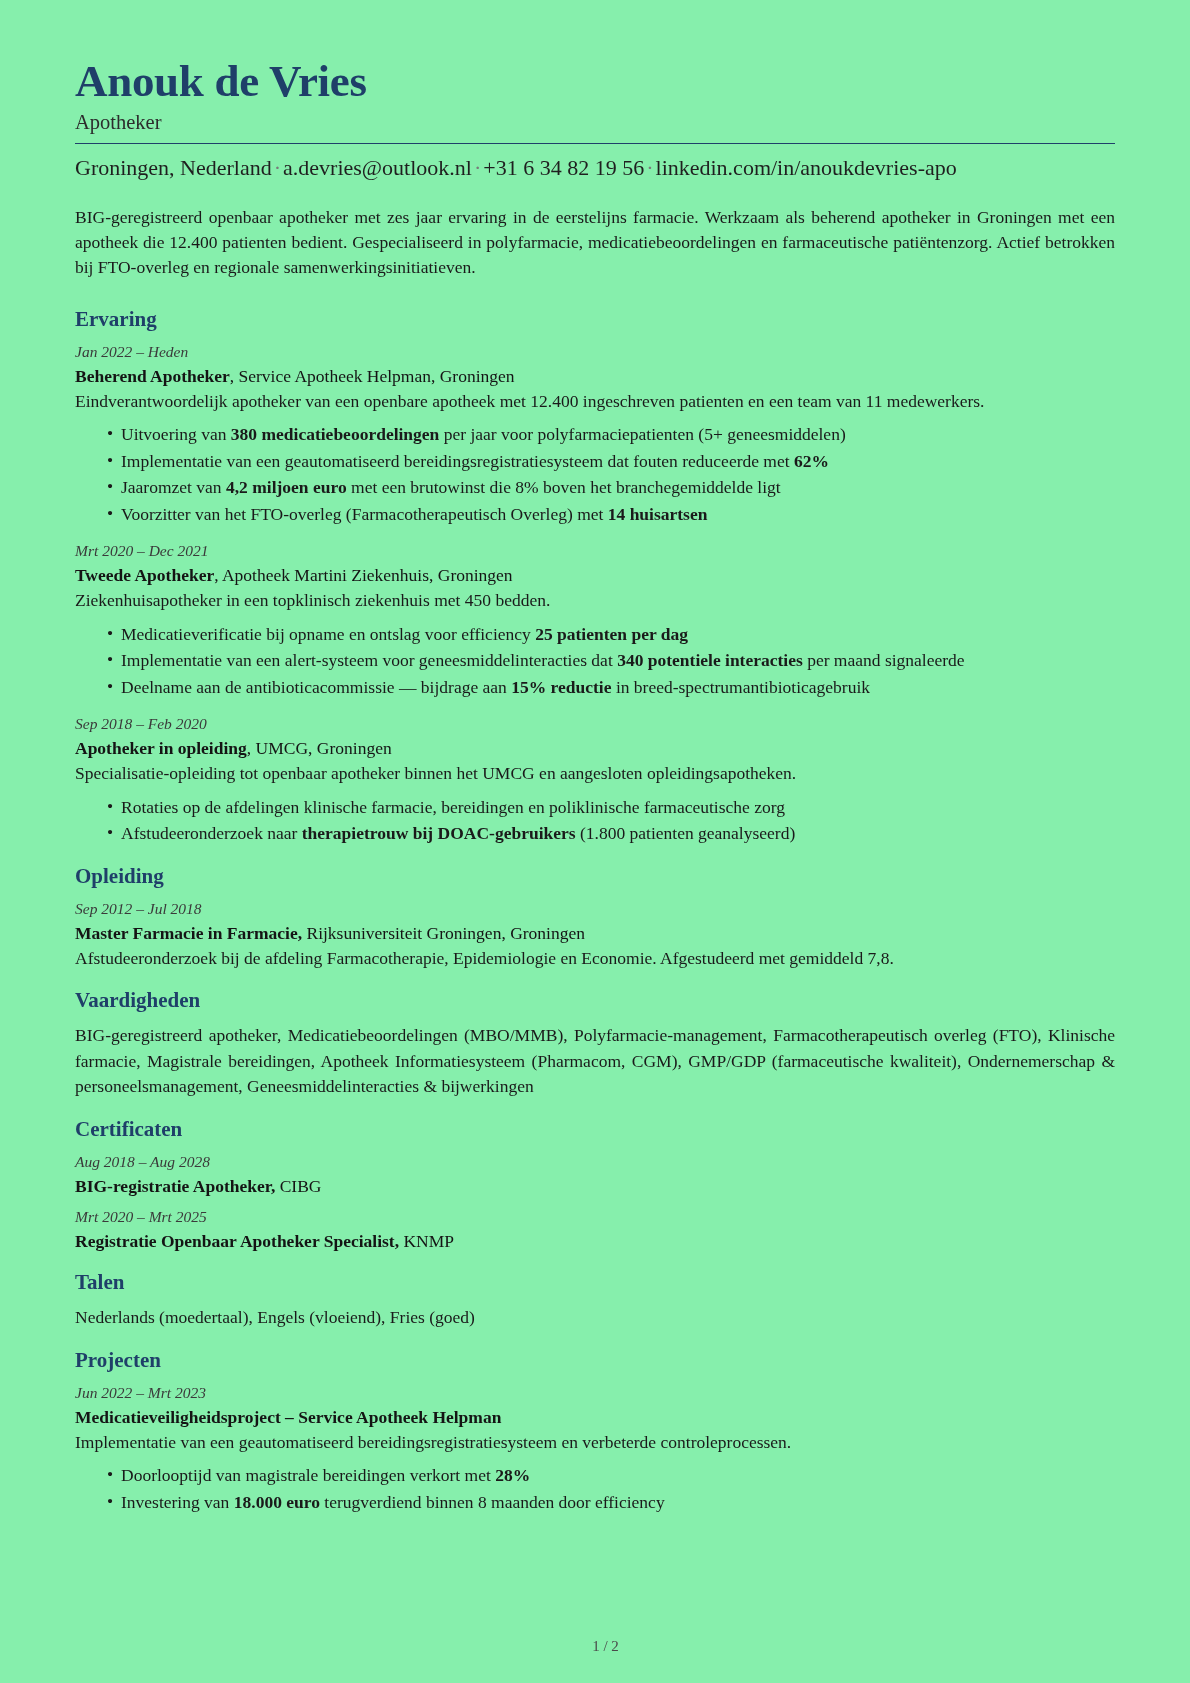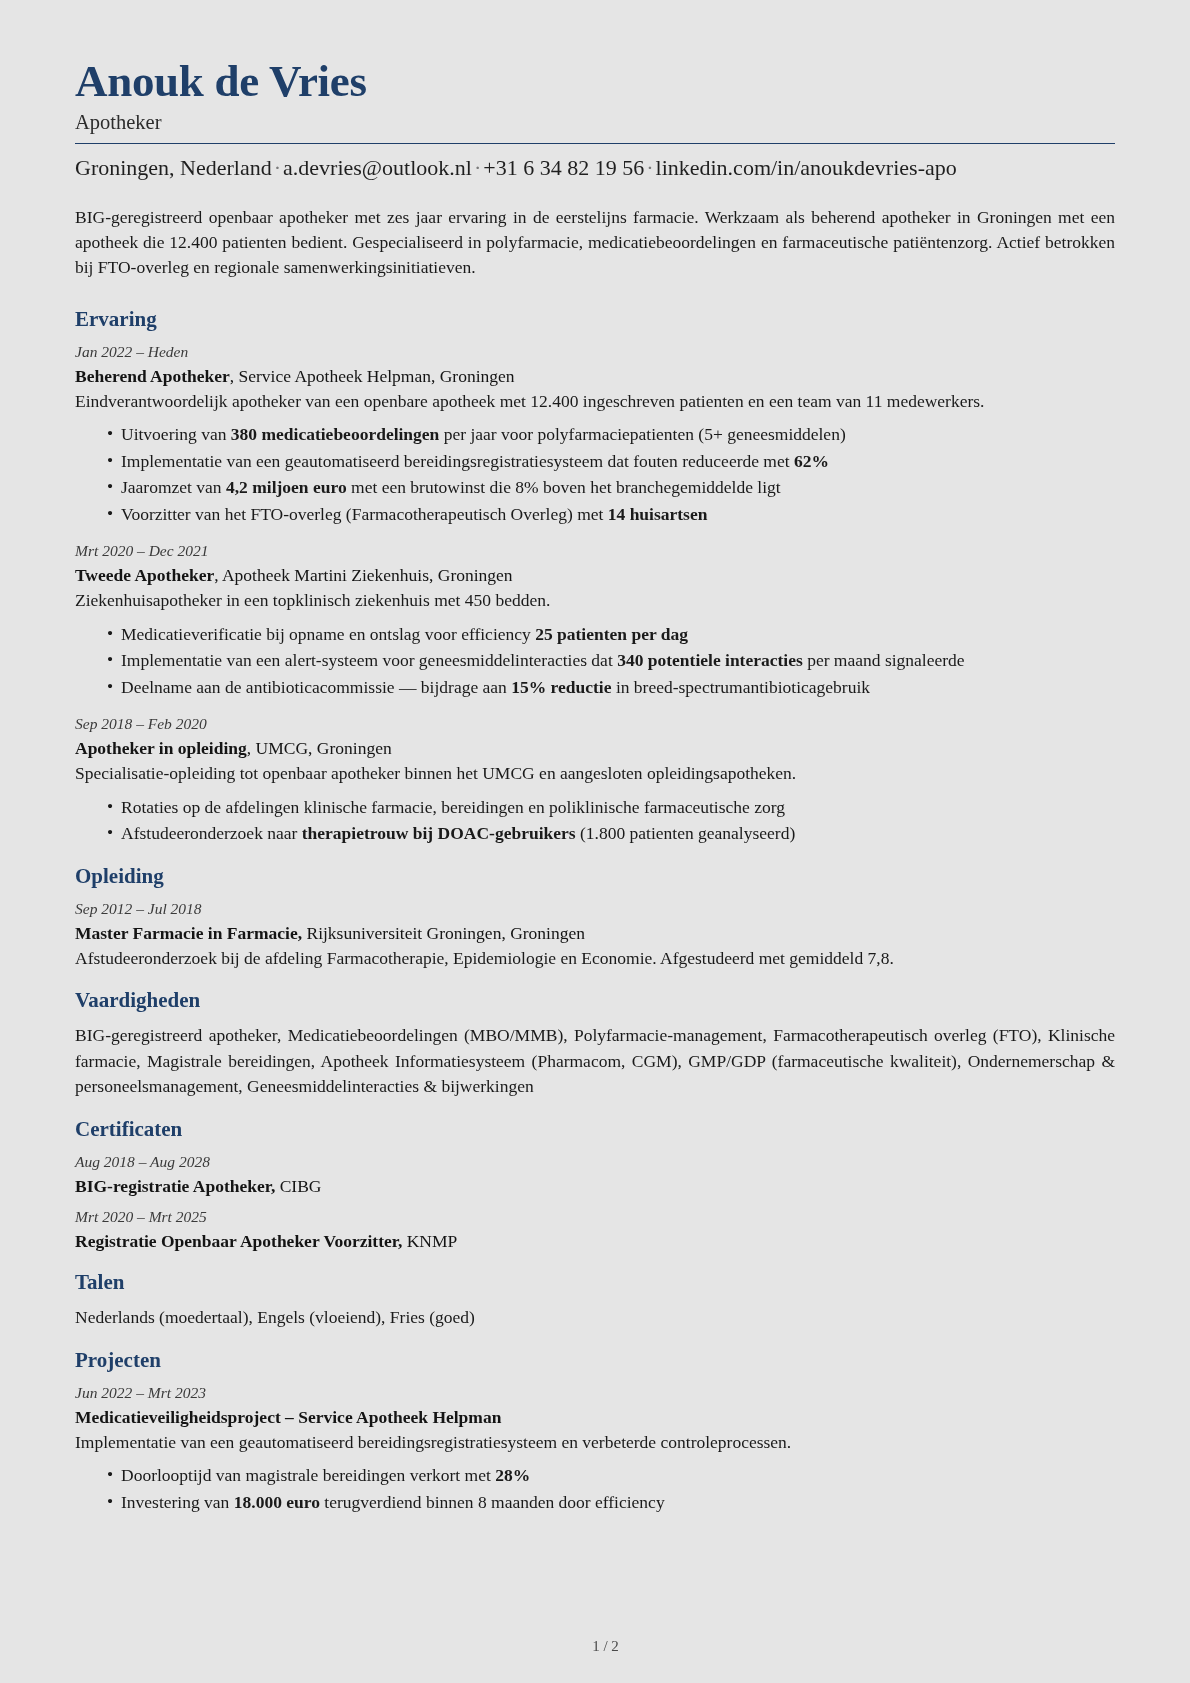--- a/index.html
+++ b/index.html
@@ -8,21 +8,21 @@
     background: #ffffff;
   }
   body {
     font-family: "Liberation Serif", "DejaVu Serif", serif;
     color: #1a1a1a;
   }
   .page {
     width: 1190px;
     min-height: 1683px;
     margin: 0 auto;
-    background: #e5e5e5;
+    background: #86efac;
     position: relative;
     box-sizing: border-box;
     padding: 58px 75px 40px 75px;
   }
 
   
   .name {
     font-size: 45px;
     font-weight: bold;
     color: #1f3f69;
@@ -207,21 +207,21 @@
   </section>
 
   <section class="section">
     <h2 class="section-title">Certificaten</h2>
     <div class="entry" style="margin-bottom:9px">
       <div class="entry-date">Aug 2018 – Aug 2028</div>
       <div class="entry-title"><b>BIG-registratie Apotheker,</b><span> CIBG</span></div>
     </div>
     <div class="entry">
       <div class="entry-date">Mrt 2020 – Mrt 2025</div>
-      <div class="entry-title"><b>Registratie Openbaar Apotheker Voorzitter,</b><span> KNMP</span></div>
+      <div class="entry-title"><b>Registratie Openbaar Apotheker Specialist,</b><span> KNMP</span></div>
     </div>
   </section>
 
   <section class="section">
     <h2 class="section-title">Talen</h2>
     <p class="para">Nederlands (moedertaal), Engels (vloeiend), Fries (goed)</p>
   </section>
 
   <section class="section">
     <h2 class="section-title">Projecten</h2>

